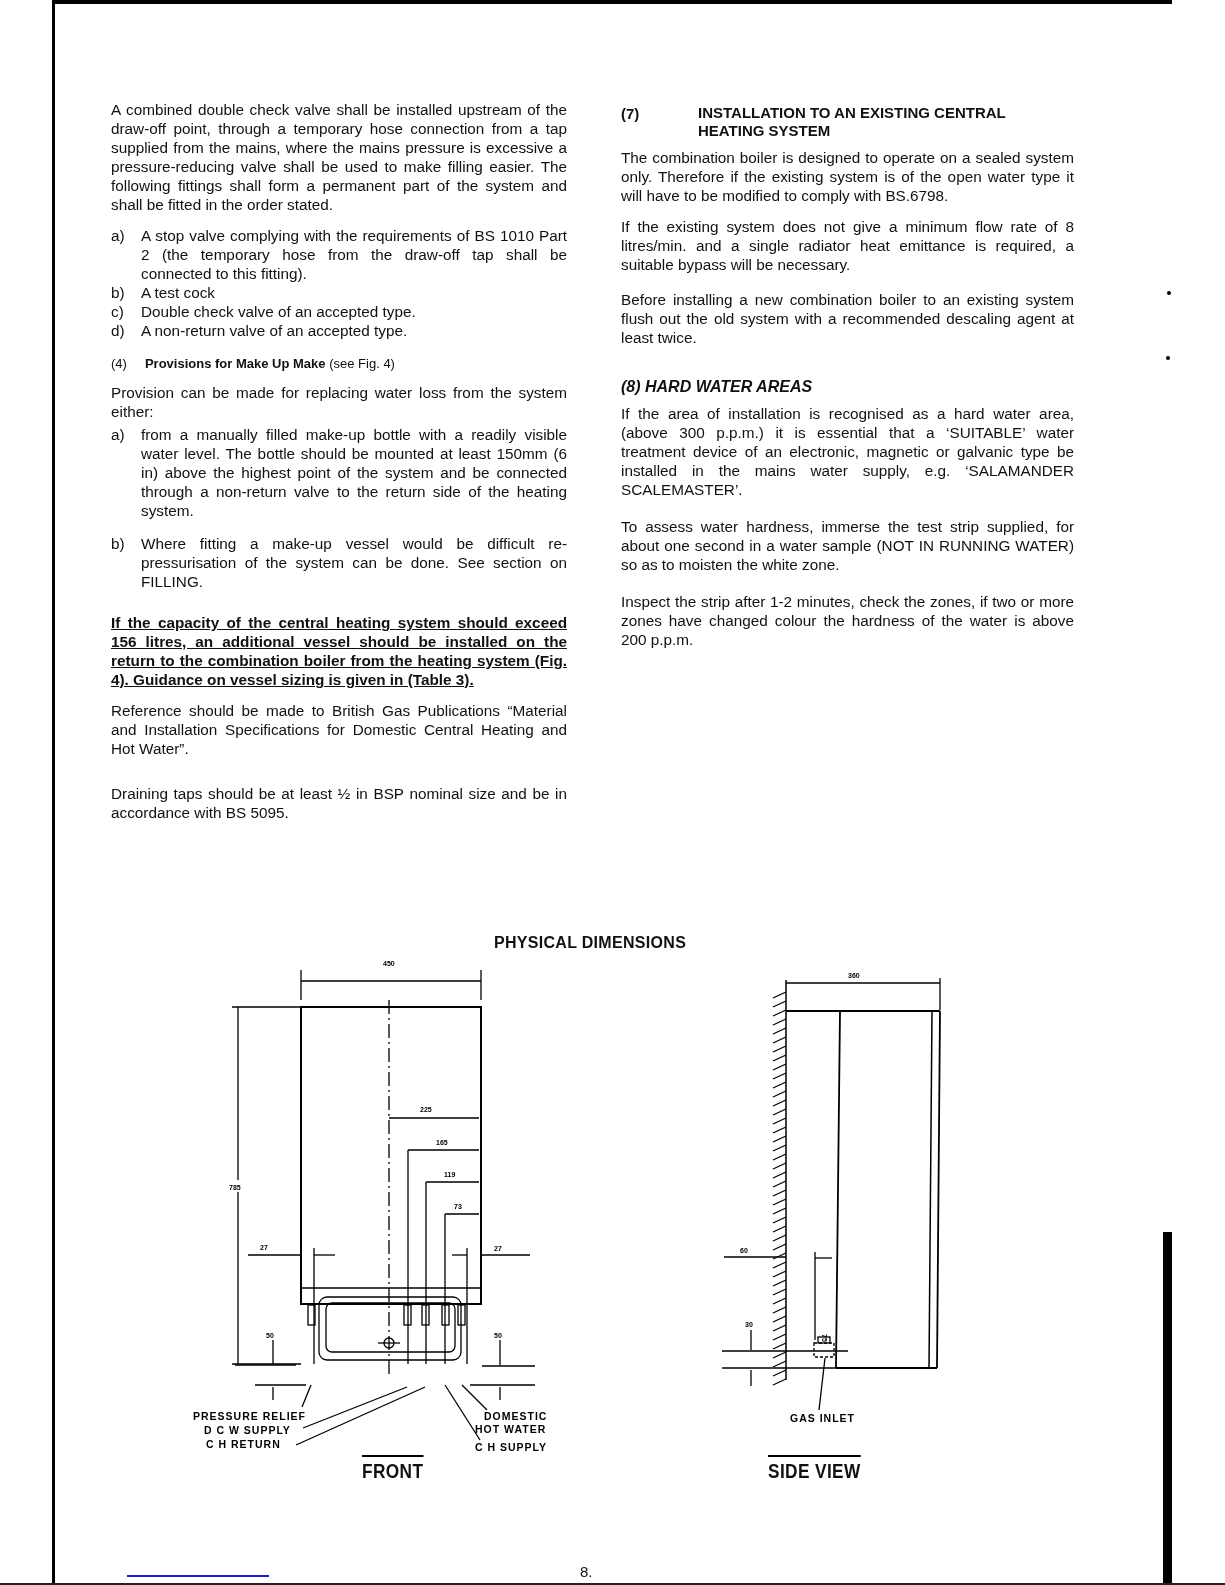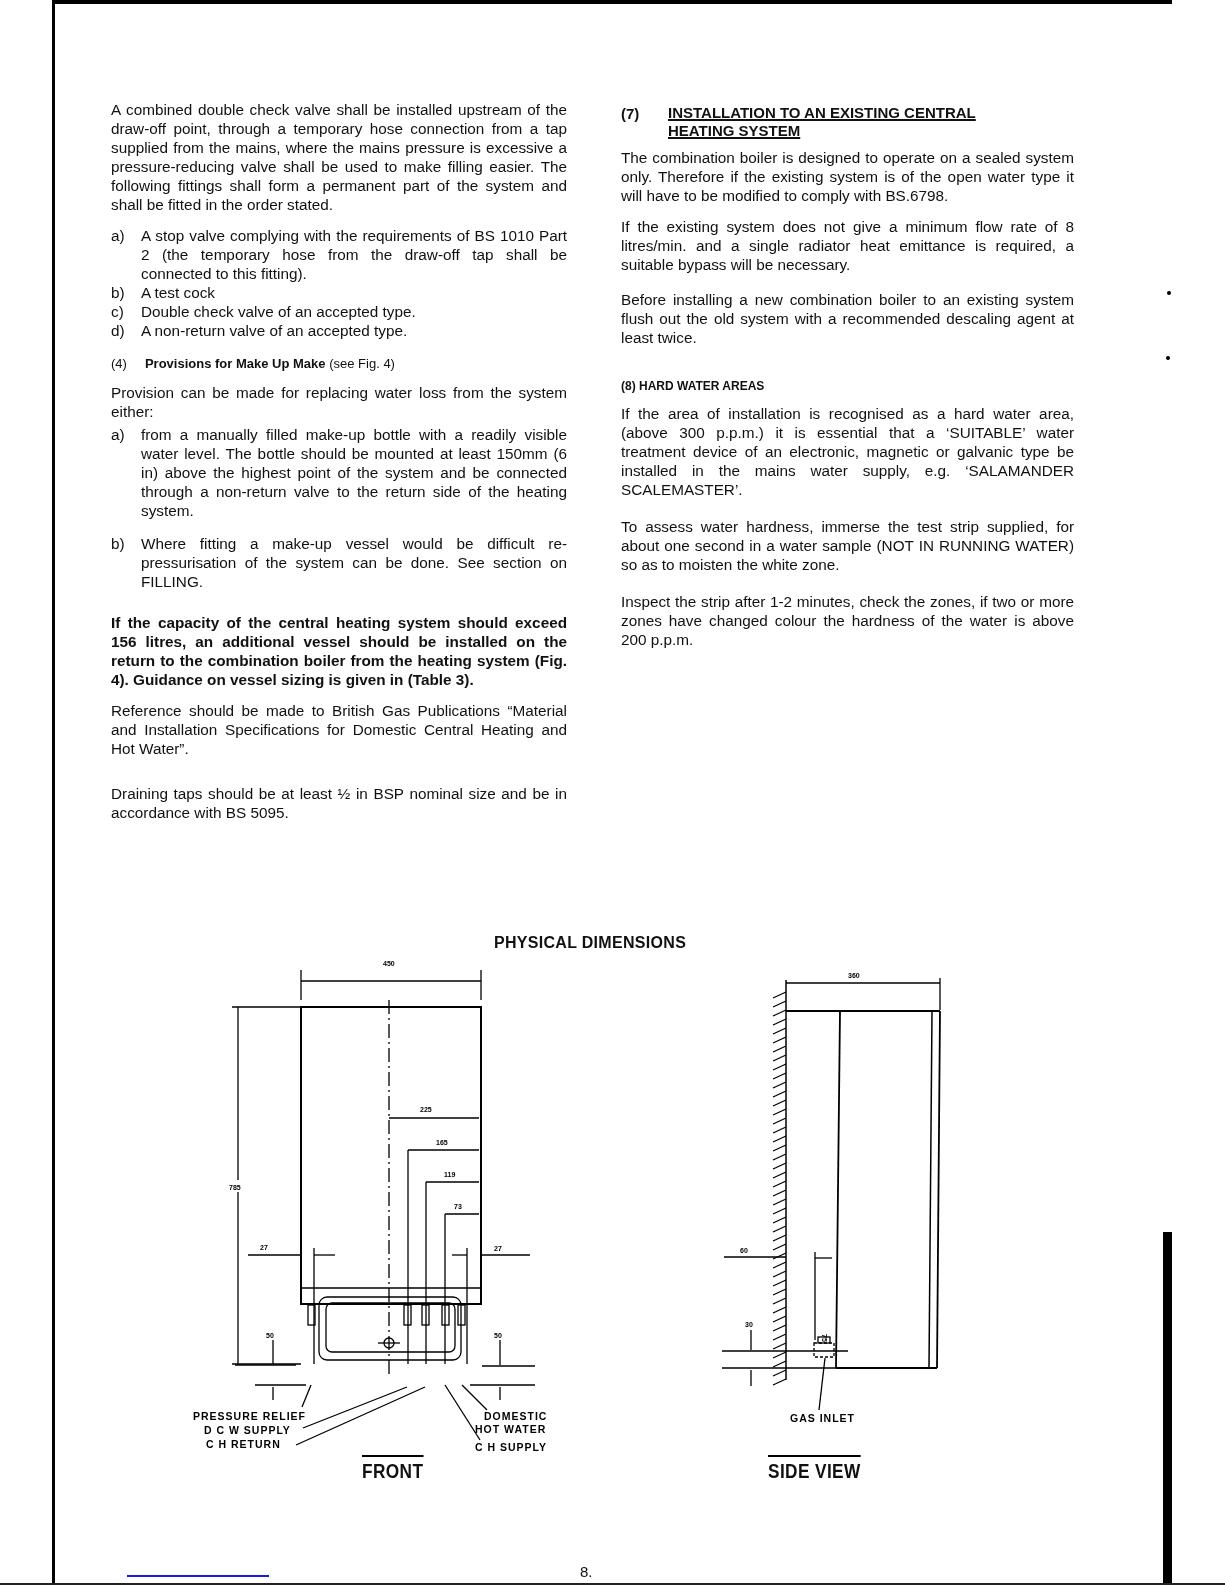--- a/index.html
+++ b/index.html
@@ -15,25 +15,25 @@
   .col { position:absolute; font-size:15.3px; line-height:19px; }
   .col-left { left:111px; top:100px; width:456px; }
   .col-right { left:621px; top:104px; width:453px; }
   .col p { margin:0; text-align:justify; text-align-last:left; }
   .para { margin-bottom:12px !important; }
   .list { margin:0 0 14px 0; padding:0; list-style:none; }
   .list li { position:relative; padding-left:30px; text-align:justify; text-align-last:left; }
   .list li .marker { position:absolute; left:0; top:0; }
   .sec-heading { font-size:13px; margin:0 0 10px 0 !important; }
   .sec-heading b { font-weight:bold; }
-  .bold-para { font-weight:bold; }
+  .bold-para { font-weight:bold;text-decoration:underline; }
   .h7 { display:flex; font-weight:bold; font-size:15px; margin-bottom:8px; }
   .h7 .num { width:47px; }
-  .h7 .title { text-decoration:underline; text-decoration-thickness:2px; line-height:18px; }
-  .h8 { font-weight:bold; font-size:12px; margin:14px 0 8px 0 !important; }
+  .h7 .title { text-decoration-thickness:2px; line-height:18px;margin-left:30px; }
+  .h8 { font-weight:bold; font-size:16px; margin:14px 0 8px 0 !important;font-style:italic; }
   .gap-lg { height:14px; }
 
   .diagram-title { position:absolute; left:494px; top:934px; font-weight:bold; font-size:16px; letter-spacing:0.3px; }
   svg.diagram { position:absolute; left:0; top:0; width:1225px; height:1585px; pointer-events:none; }
   .dim { font-family:"Liberation Sans", sans-serif; font-weight:bold; font-size:7px; }
   .lbl { font-family:"Liberation Sans", sans-serif; font-weight:bold; font-size:10.5px; letter-spacing:1px; }
   .view-title { position:absolute; font-family:"Liberation Sans", sans-serif; font-weight:bold; font-size:21px; transform:scaleX(0.82); transform-origin:left top; letter-spacing:0.5px; }
   .view-front { left:362px; top:1455px; border-top:2px solid #000; padding-top:2px; }
   .view-side { left:768px; top:1455px; border-top:2px solid #000; padding-top:2px; }
   .page-number { position:absolute; left:580px; top:1563px; font-size:15px; }

